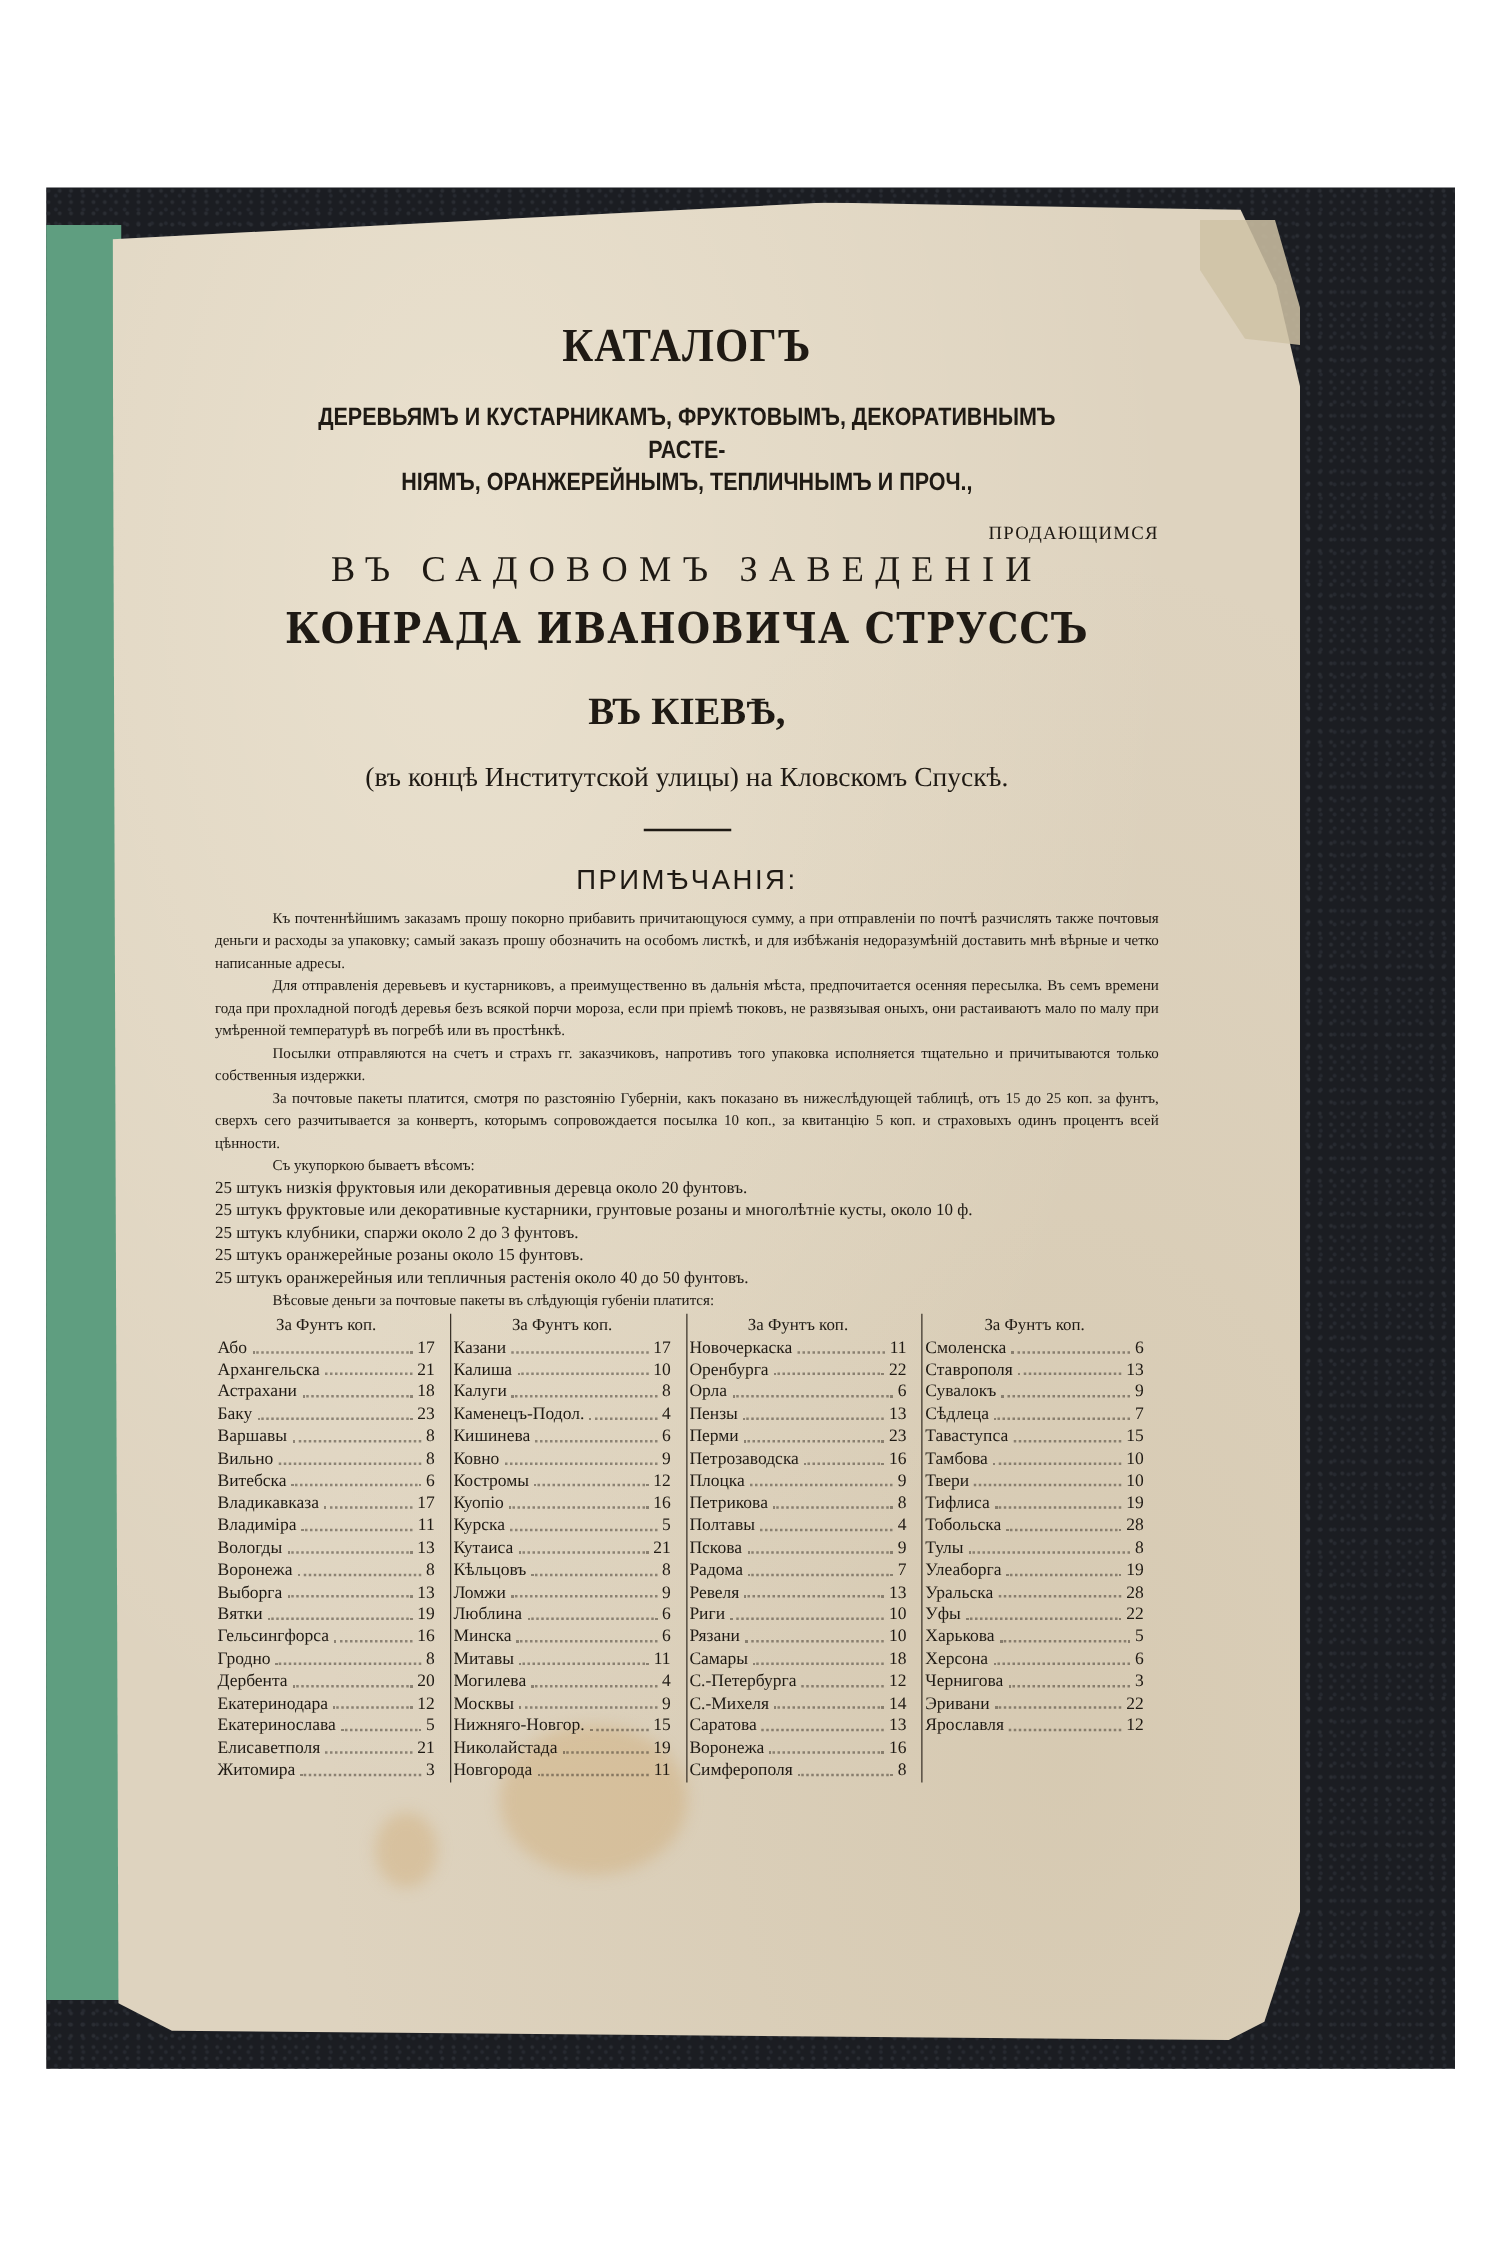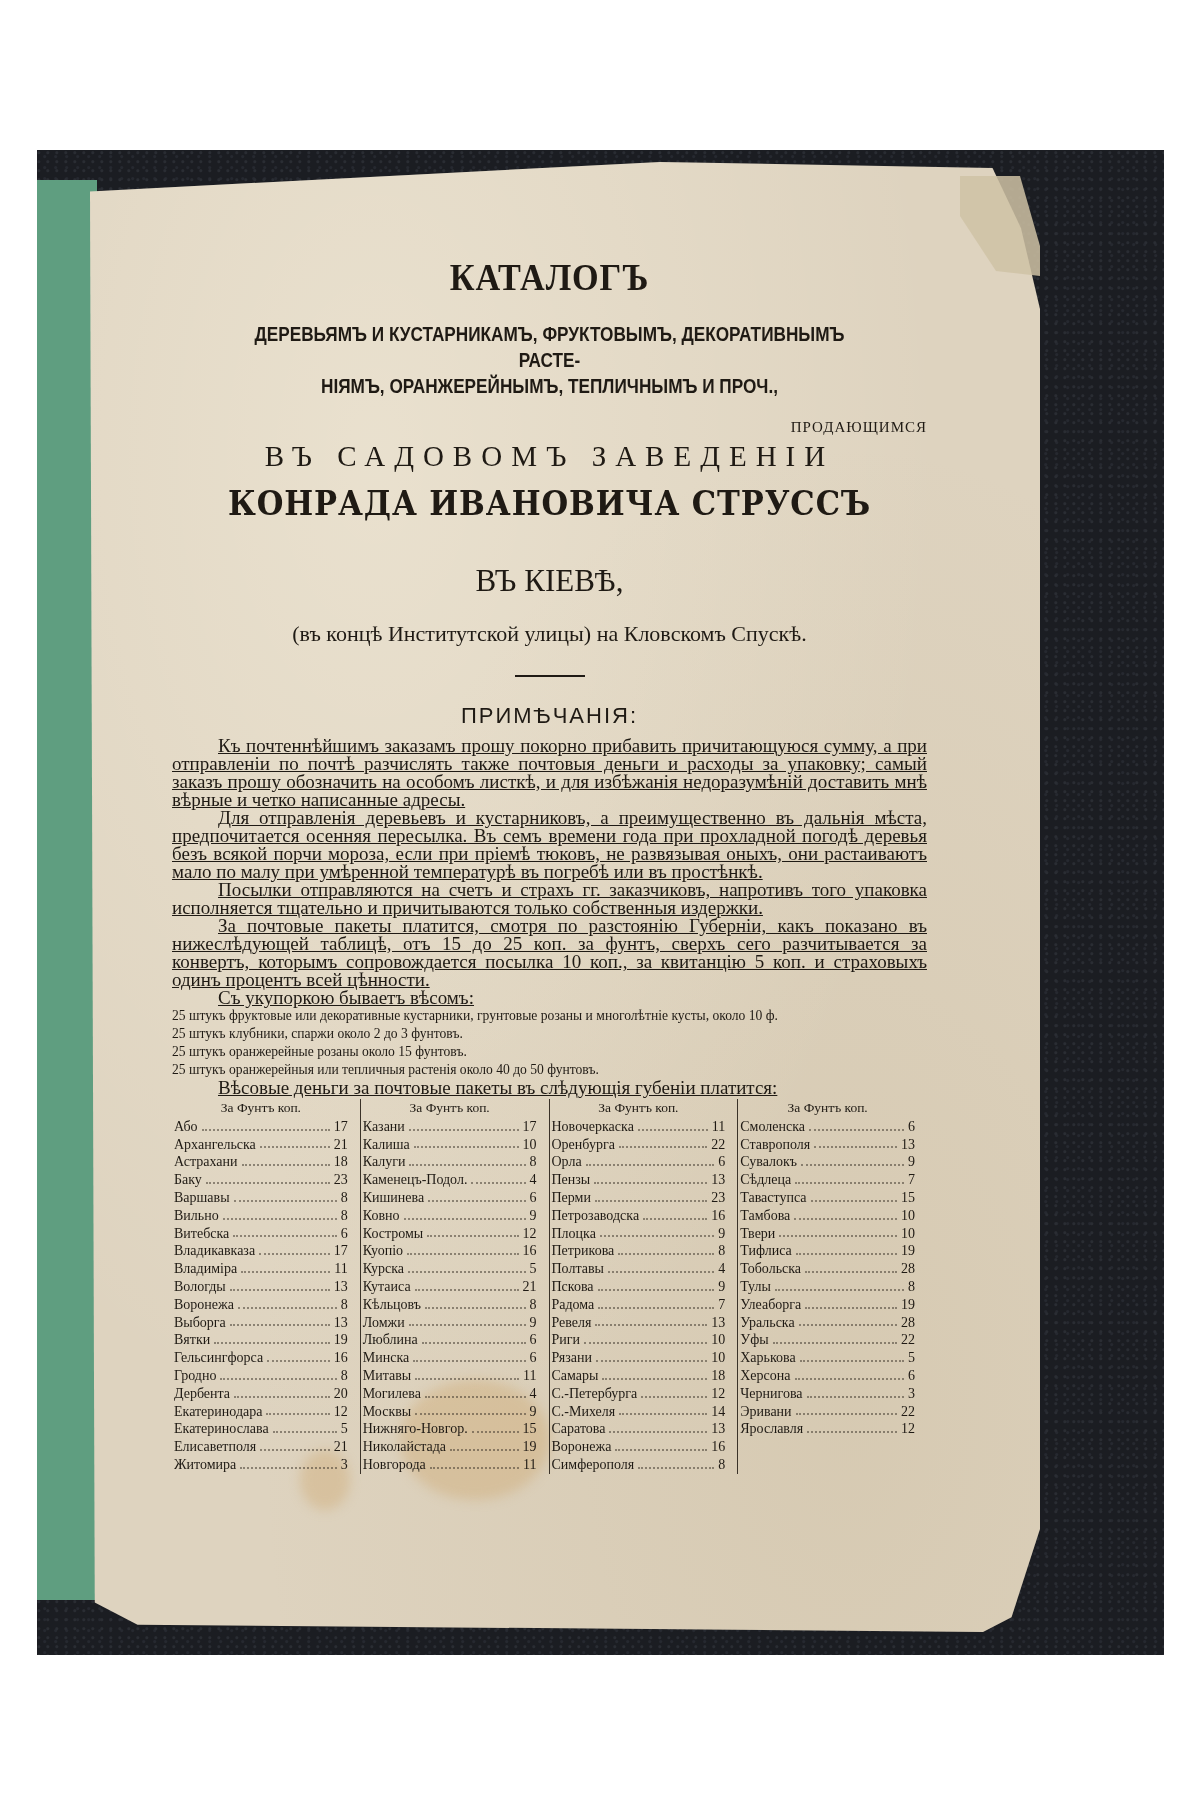--- a/index.html
+++ b/index.html
@@ -13,25 +13,25 @@
     clip-path:polygon(0 2%,60% 0,95% 0.4%,98% 4.5%,100% 10%,100% 93%,97% 99%,94% 100%,5% 99.5%,0.5% 98%);}
   .fold{position:absolute;left:960px;top:176px;width:80px;height:100px;background:#cfc2a4;clip-path:polygon(0 0,75% 0,100% 70%,100% 100%,45% 95%,0 40%);opacity:.85;}
   .stain{position:absolute;border-radius:50%;background:rgba(200,150,80,.28);filter:blur(6px);}
   .content{position:absolute;left:172px;top:255px;width:755px;}
   .center{text-align:center;}
   .title{font-size:38px;font-weight:bold;letter-spacing:1px;margin:0;transform:scaleX(.9);}
   .subtitle{font-family:"Liberation Sans","DejaVu Sans",sans-serif;font-weight:bold;font-size:20px;line-height:26px;margin-top:22px;transform:scaleX(.86);transform-origin:center;}
   .prod{font-size:15px;letter-spacing:1px;margin-top:20px;text-align:right;}
   .garden{font-size:29px;letter-spacing:9px;margin-top:4px;}
   .owner{font-family:"DejaVu Serif",serif;font-weight:bold;font-size:34px;margin-top:10px;letter-spacing:1px;transform:scaleX(.9);}
-  .city{font-size:31px;margin-top:40px;font-weight:normal;}
+  .city{font-size:31px;margin-top:28px;font-weight:bold;}
   .address{font-size:22px;margin-top:22px;}
   .rule{width:70px;height:2px;background:#1f1a14;margin:28px auto 0;}
   .notes-h{font-family:"Liberation Sans","DejaVu Sans",sans-serif;font-size:22px;letter-spacing:2px;margin-top:26px;}
-  .para{font-size:19px;line-height:18px;text-align:justify;margin-top:8px;text-decoration:underline;}
+  .para{font-size:12px;line-height:18px;text-align:justify;margin-top:8px;}
   .para p{margin:0;text-indent:46px;}
   .wlist{font-size:13.6px;line-height:18px;}
   .wlist div{white-space:nowrap;}
   .tbl{display:flex;margin-top:2px;font-size:14px;line-height:17.8px;}
   .col{width:25%;padding:0 12px 0 2px;box-sizing:border-box;border-right:1px solid #3a3228;}
   .col:last-child{border-right:none;}
   .col-h{text-align:center;font-size:13.5px;margin-bottom:1px;}
   .row{display:flex;justify-content:space-between;white-space:nowrap;}
   .row .dots{flex:1;border-bottom:2px dotted #3a3228;margin:0 4px 5px;opacity:.5;}
   .footer{font-size:13.6px;line-height:18px;margin-top:14px;text-align:justify;}
@@ -65,20 +65,21 @@
 
   <div class="para">
     <p>Къ почтеннѣйшимъ заказамъ прошу покорно прибавить причитающуюся сумму, а при отправленіи по почтѣ разчислять также почтовыя деньги и расходы за упаковку; самый заказъ прошу обозначить на особомъ листкѣ, и для избѣжанія недоразумѣній доставить мнѣ вѣрные и четко написанные адресы.</p>
     <p>Для отправленія деревьевъ и кустарниковъ, а преимущественно въ дальнія мѣста, предпочитается осенняя пересылка. Въ семъ времени года при прохладной погодѣ деревья безъ всякой порчи мороза, если при пріемѣ тюковъ, не развязывая оныхъ, они растаиваютъ мало по малу при умѣренной температурѣ въ погребѣ или въ простѣнкѣ.</p>
     <p>Посылки отправляются на счетъ и страхъ гг. заказчиковъ, напротивъ того упаковка исполняется тщательно и причитываются только собственныя издержки.</p>
     <p>За почтовые пакеты платится, смотря по разстоянію Губерніи, какъ показано въ нижеслѣдующей таблицѣ, отъ 15 до 25 коп. за фунтъ, сверхъ сего разчитывается за конвертъ, которымъ сопровождается посылка 10 коп., за квитанцію 5 коп. и страховыхъ одинъ процентъ всей цѣнности.</p>
     <p>Съ укупоркою бываетъ вѣсомъ:</p>
   </div>
 
   <div class="wlist">
+    <div>25 штукъ низкія фруктовыя или декоративныя деревца около 20 фунтовъ.</div>
     <div>25 штукъ фруктовые или декоративные кустарники, грунтовые розаны и многолѣтніе кусты, около 10 ф.</div>
     <div>25 штукъ клубники, спаржи около 2 до 3 фунтовъ.</div>
     <div>25 штукъ оранжерейные розаны около 15 фунтовъ.</div>
     <div>25 штукъ оранжерейныя или тепличныя растенія около 40 до 50 фунтовъ.</div>
   </div>
   <div class="para" style="margin-top:0">
       <p>Вѣсовые деньги за почтовые пакеты въ слѣдующія губеніи платится:</p>
     </div>
 
   <div class="tbl" id="tbl">

